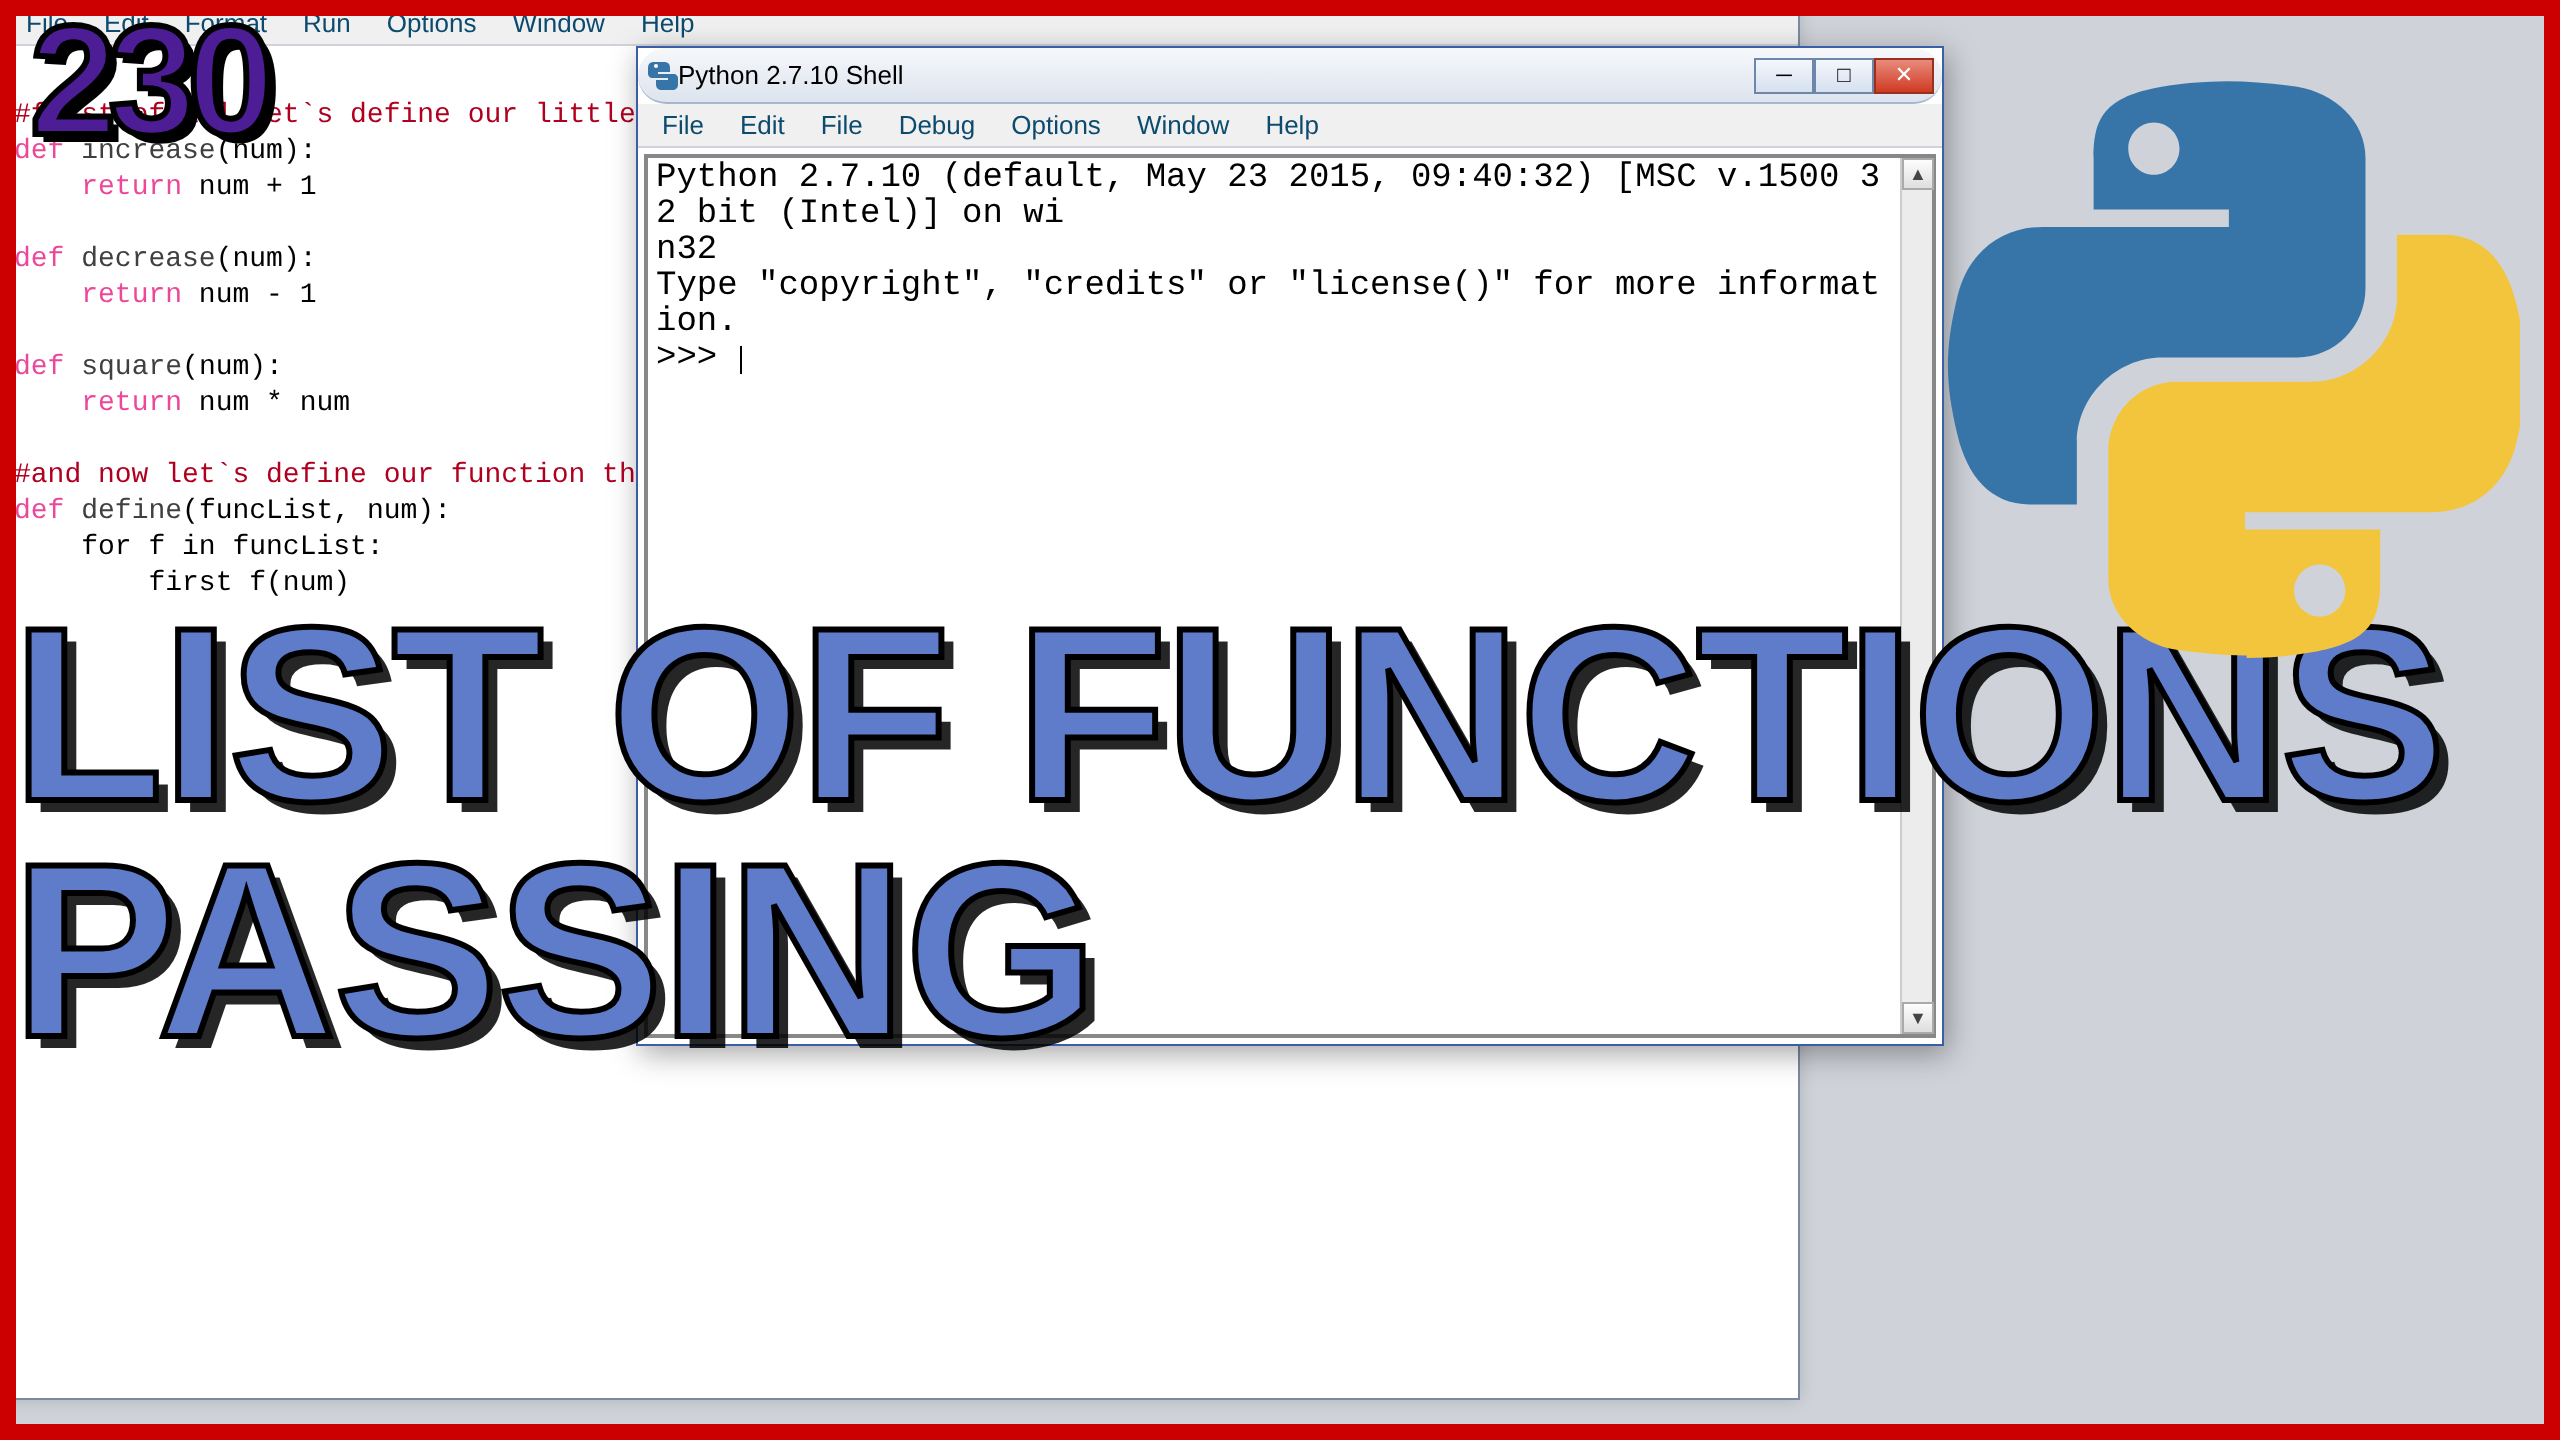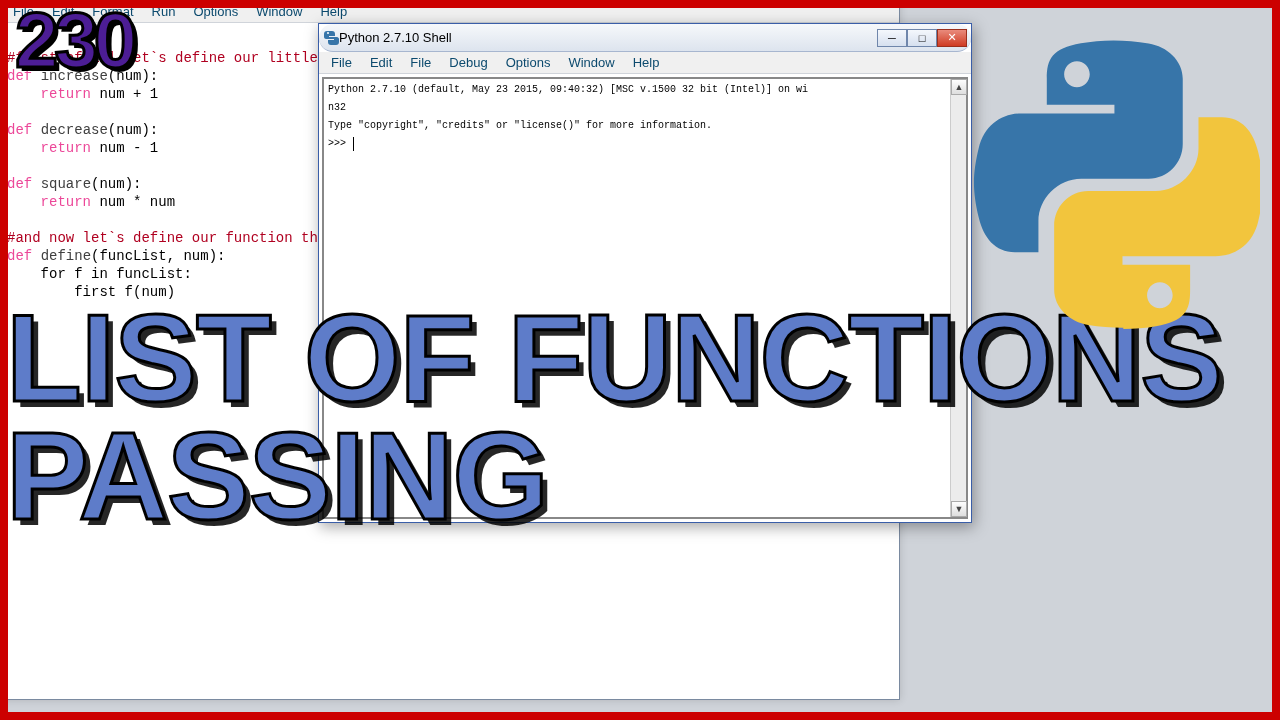--- a/index.html
+++ b/index.html
@@ -130,21 +130,21 @@
     top: 50px; bottom: 0; left: 0; right: 0;
     border: 2px solid #888;
     margin: 3px;
     background: #fff;
     display: flex;
   }
   .shell-body {
     flex: 1;
     padding: 2px 4px;
     font-family: "Courier New", monospace;
-    font-size: 10px;
+    font-size: 17px;
     line-height: 18px;
     white-space: pre-wrap;
     word-break: break-all;
     color: #000;
   }
   .prompt-line { display: flex; align-items: center; }
   .caret {
     display: inline-block;
     width: 1px; height: 14px;
     background: #000;

